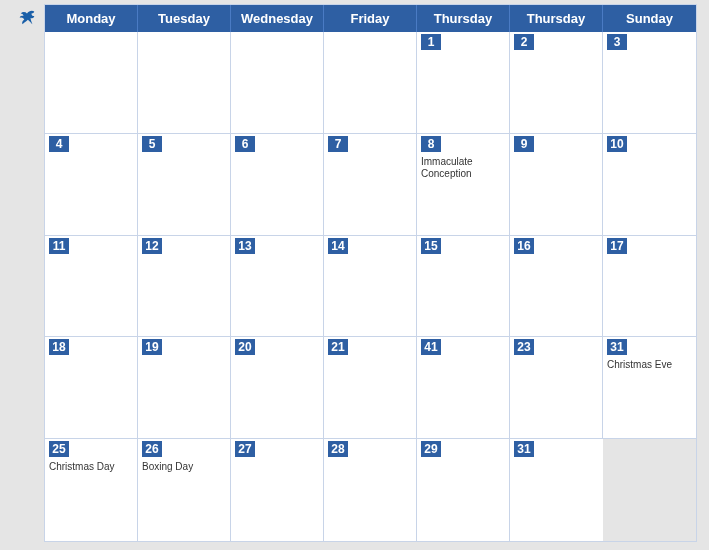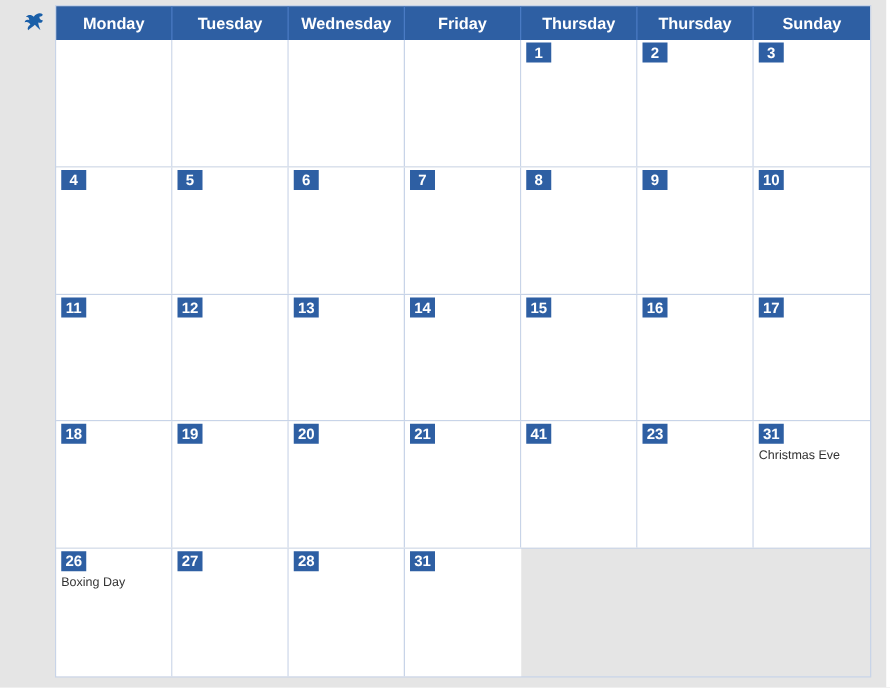--- a/index.html
+++ b/index.html
@@ -186,20 +186,21 @@
             <div class="day-number">5</div>
           </div>
           <div class="day-cell">
             <div class="day-number">6</div>
           </div>
           <div class="day-cell">
             <div class="day-number">7</div>
           </div>
           <div class="day-cell">
             <div class="day-number">8</div>
+            <div class="day-event">Immaculate Conception</div>
           </div>
           <div class="day-cell">
             <div class="day-number">9</div>
           </div>
           <div class="day-cell">
             <div class="day-number">10</div>
           </div>
         </div>
         <div class="week-row">
           <div class="day-cell">
@@ -243,28 +244,35 @@
           <div class="day-cell">
             <div class="day-number">23</div>
           </div>
           <div class="day-cell">
             <div class="day-number">31</div>
             <div class="day-event">Christmas Eve</div>
           </div>
         </div>
         <div class="week-row">
           <div class="day-cell">
+            <div class="day-number">25</div>
+            <div class="day-event">Christmas Day</div>
+          </div>
+          <div class="day-cell">
             <div class="day-number">26</div>
             <div class="day-event">Boxing Day</div>
           </div>
           <div class="day-cell">
             <div class="day-number">27</div>
           </div>
           <div class="day-cell">
             <div class="day-number">28</div>
+          </div>
+          <div class="day-cell">
+            <div class="day-number">29</div>
           </div>
           <div class="day-cell">
             <div class="day-number">31</div>
           </div>
         </div>
       </div>
   </div>
 </div>
 
 </body></html>

